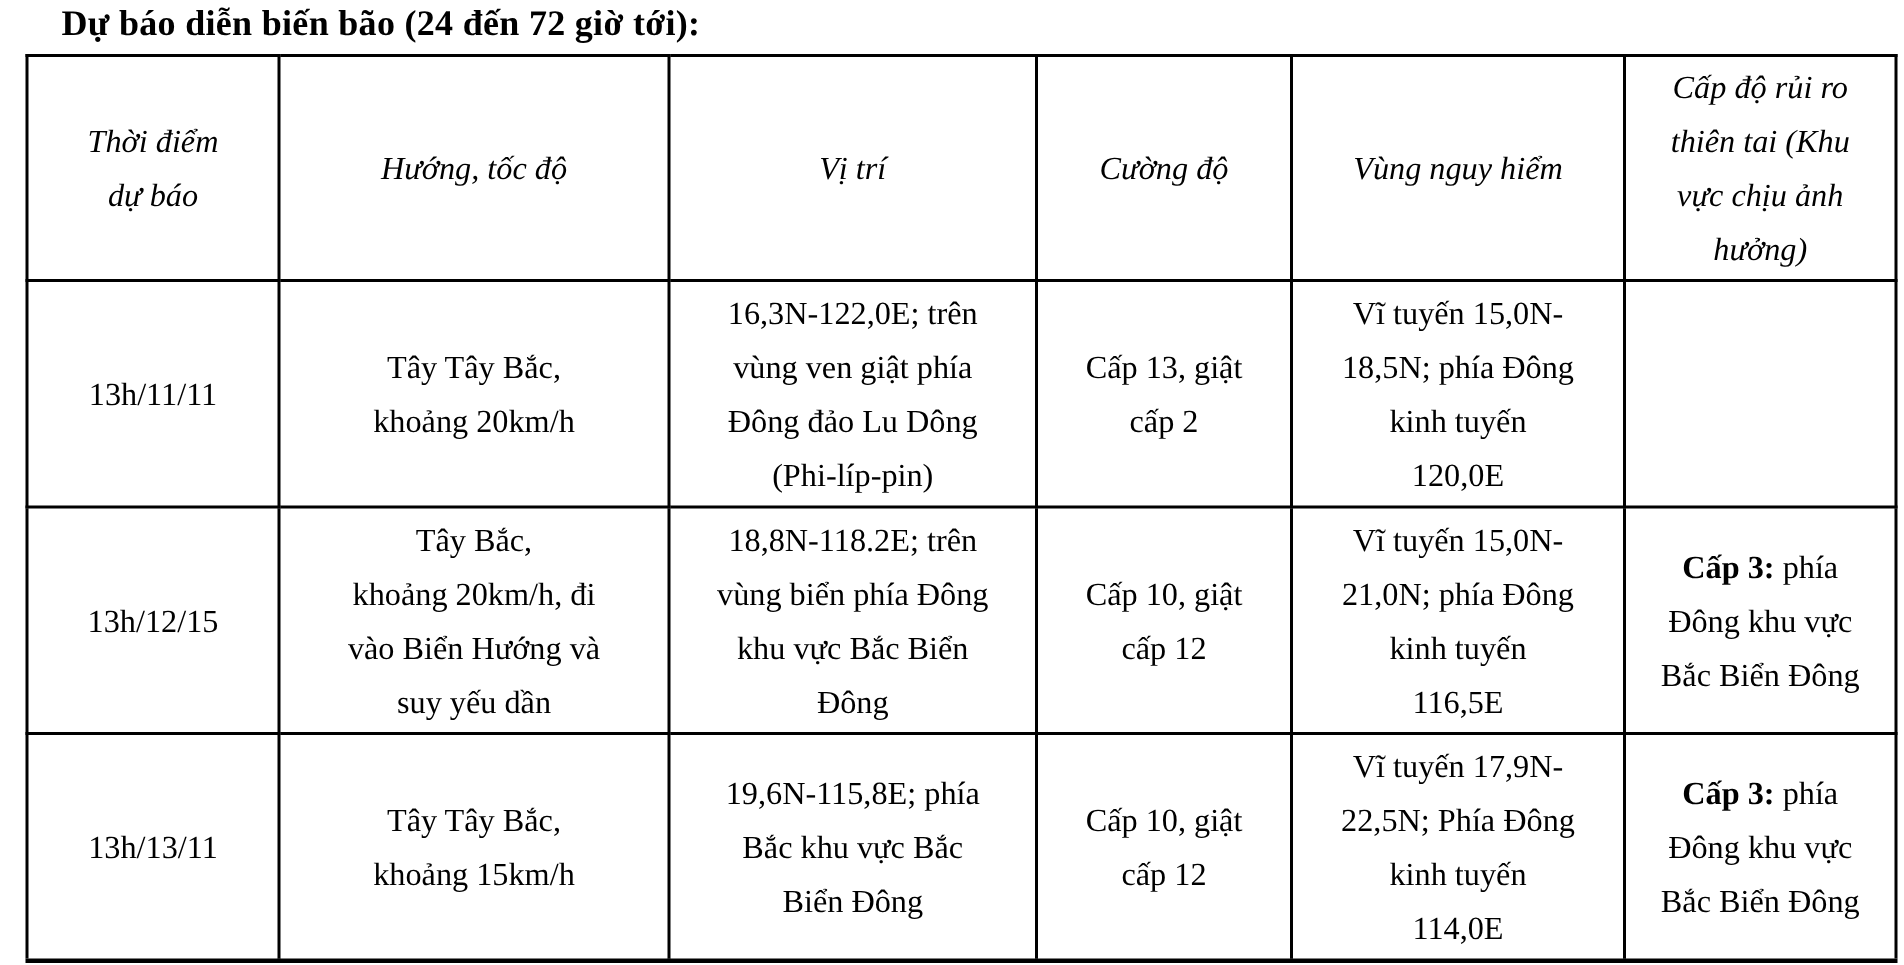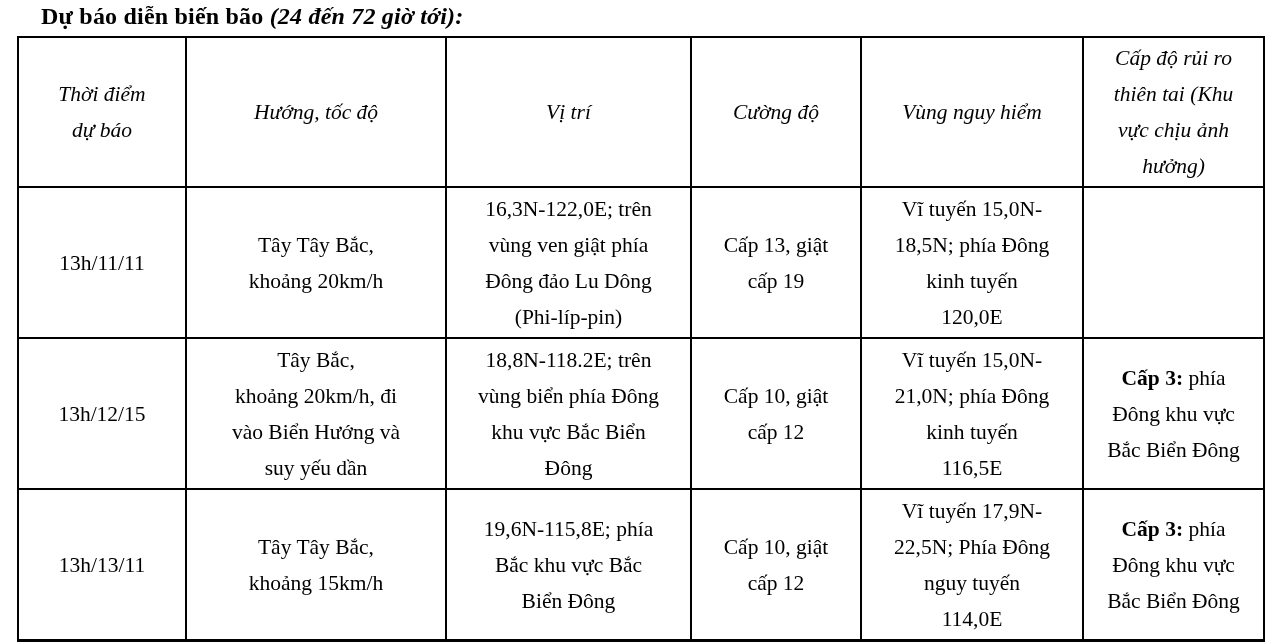--- a/index.html
+++ b/index.html
@@ -9,21 +9,21 @@
     color: #000;
     overflow: hidden;
   }
   .page { padding: 3px 0 0 17px; }
   .doc-title {
     font-size: 24px;
     font-weight: bold;
     margin: 0 0 6px 24px;
     letter-spacing: 0.2px;
   }
-  .doc-title .title-italic { font-style: italic; }
+  .doc-title .title-italic { }
   table.forecast {
     border-collapse: collapse;
     table-layout: fixed;
     width: 1246px;
     border: 2px solid #000;
     border-bottom-width: 3px;
   }
   th, td {
     border: 2px solid #000;
     text-align: center;
@@ -82,21 +82,21 @@
     <tbody>
       <tr>
         <td>13h/11/11</td>
         <td>Tây Tây Bắc,
 khoảng 20km/h</td>
         <td>16,3N-122,0E; trên
 vùng ven giật phía
 Đông đảo Lu Dông
 (Phi-líp-pin)</td>
         <td>Cấp 13, giật
-cấp 19</td>
+cấp 2</td>
         <td>Vĩ tuyến 15,0N-
 18,5N; phía Đông
 kinh tuyến
 120,0E</td>
         <td><span class="bold"></span><span></span></td>
       </tr>
       <tr>
         <td>13h/12/15</td>
         <td>Tây Bắc,
 khoảng 20km/h, đi
@@ -120,21 +120,21 @@
         <td>13h/13/11</td>
         <td>Tây Tây Bắc,
 khoảng 15km/h</td>
         <td>19,6N-115,8E; phía
 Bắc khu vực Bắc
 Biển Đông</td>
         <td>Cấp 10, giật
 cấp 12</td>
         <td>Vĩ tuyến 17,9N-
 22,5N; Phía Đông
-nguy tuyến
+kinh tuyến
 114,0E</td>
         <td><span class="bold">Cấp 3:</span><span> phía
 Đông khu vực
 Bắc Biển Đông</span></td>
       </tr>
     </tbody>
   </table>
 
 </div>
 

